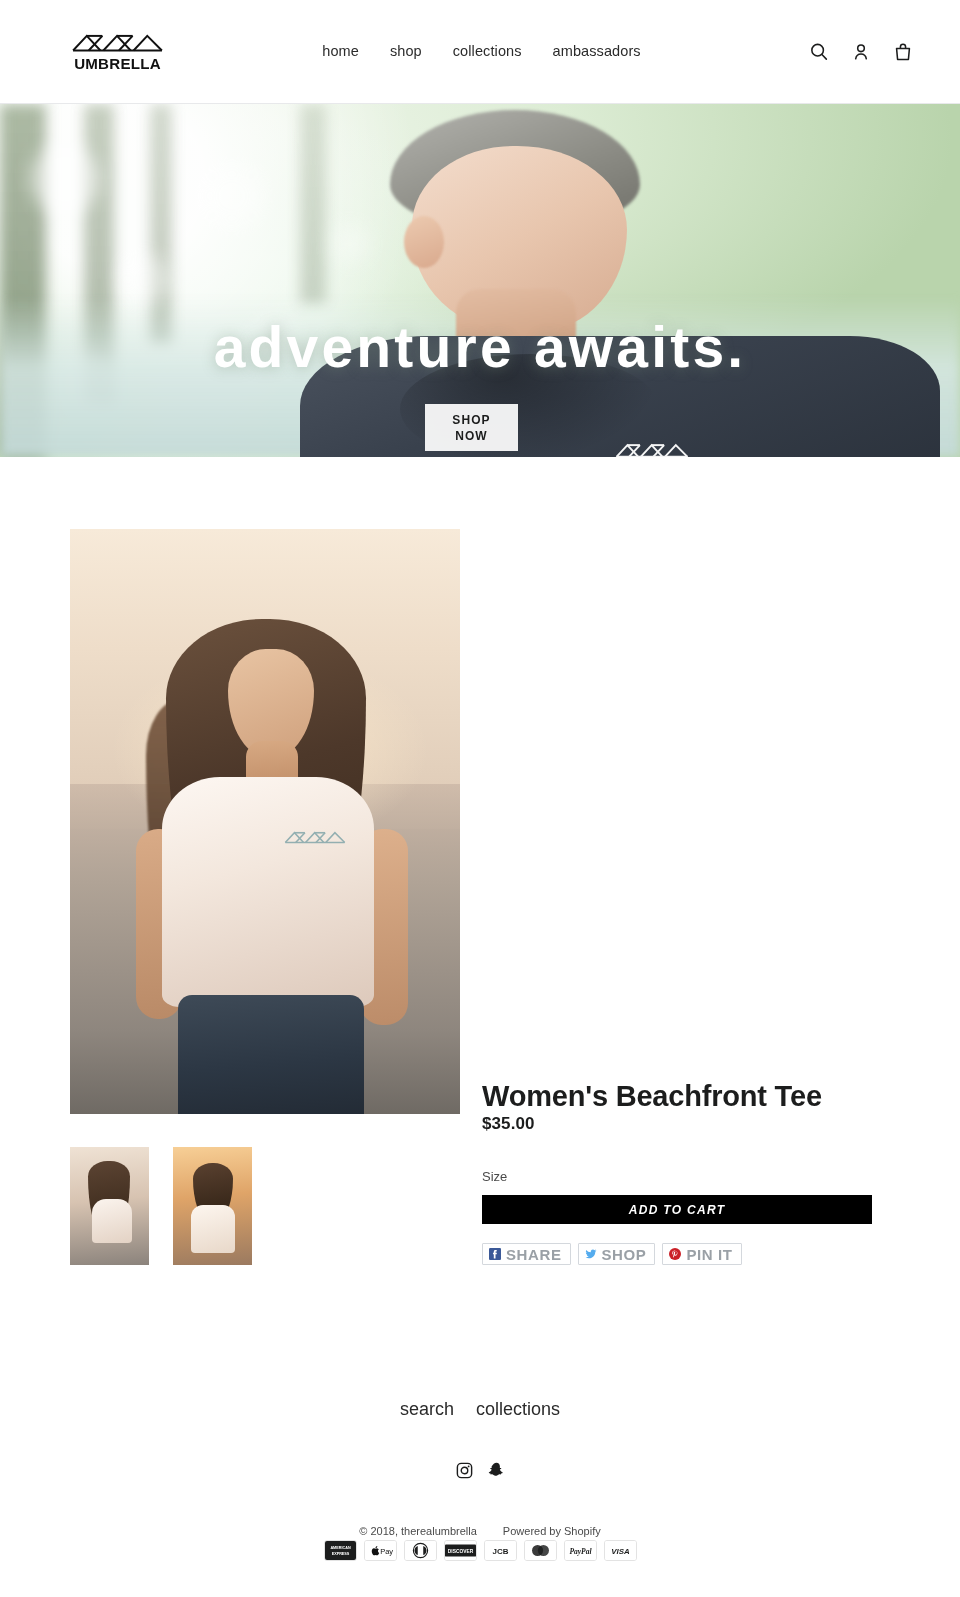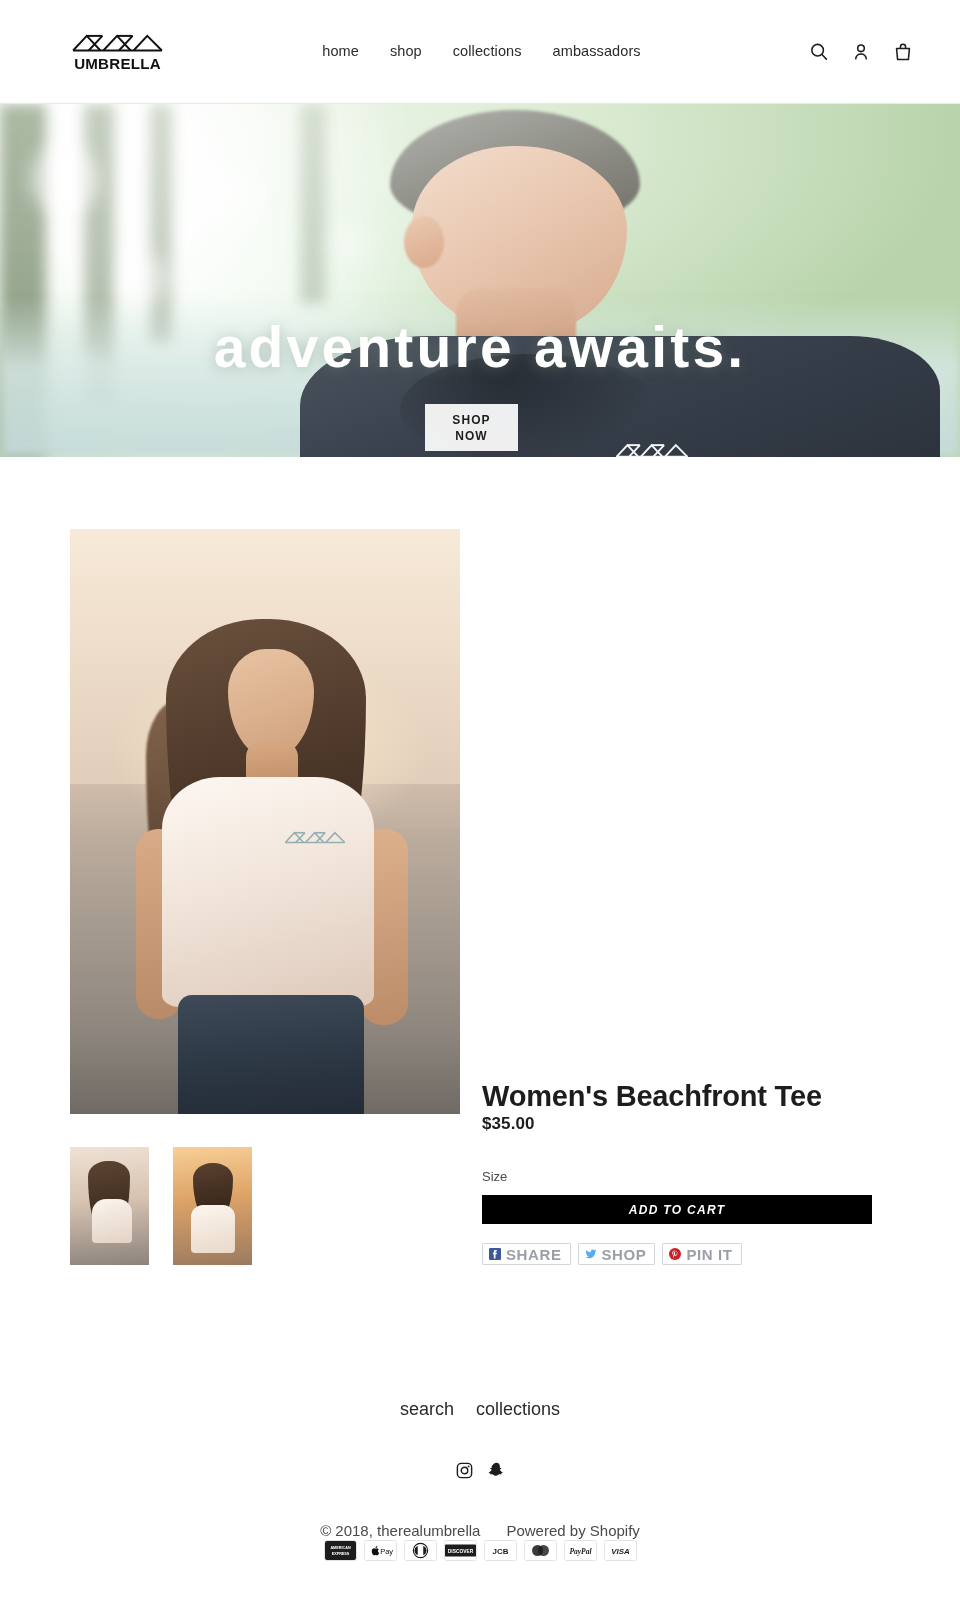--- a/index.html
+++ b/index.html
@@ -347,21 +347,21 @@
     font-size: 18px; color: #2b2b2b; text-decoration: none; line-height: 20px;
   }
   .social-row {
     display: flex; justify-content: center; gap: 13px; margin-top: 42px;
   }
   .social-row a { display:block; width: 19px; height: 19px; cursor:pointer; }
   .social-row svg { display:block; width: 19px; height: 19px; }
   .copyright {
     margin-top: 42px;
     display: flex; justify-content: center; gap: 26px;
-    font-size: 15px; color: #4a4a4a; line-height: 18px;
+    font-size: 11px; color: #4a4a4a; line-height: 18px;
   }
   .copyright a { color: #4a4a4a; text-decoration: none; }
   .pay-row {
     display: flex; justify-content: center; align-items: center; gap: 7px;
   }
   .pay {
     width: 33px; height: 21px;
     border-radius: 3px;
     background: #fff;
     border: 1px solid #e3e3e3;

